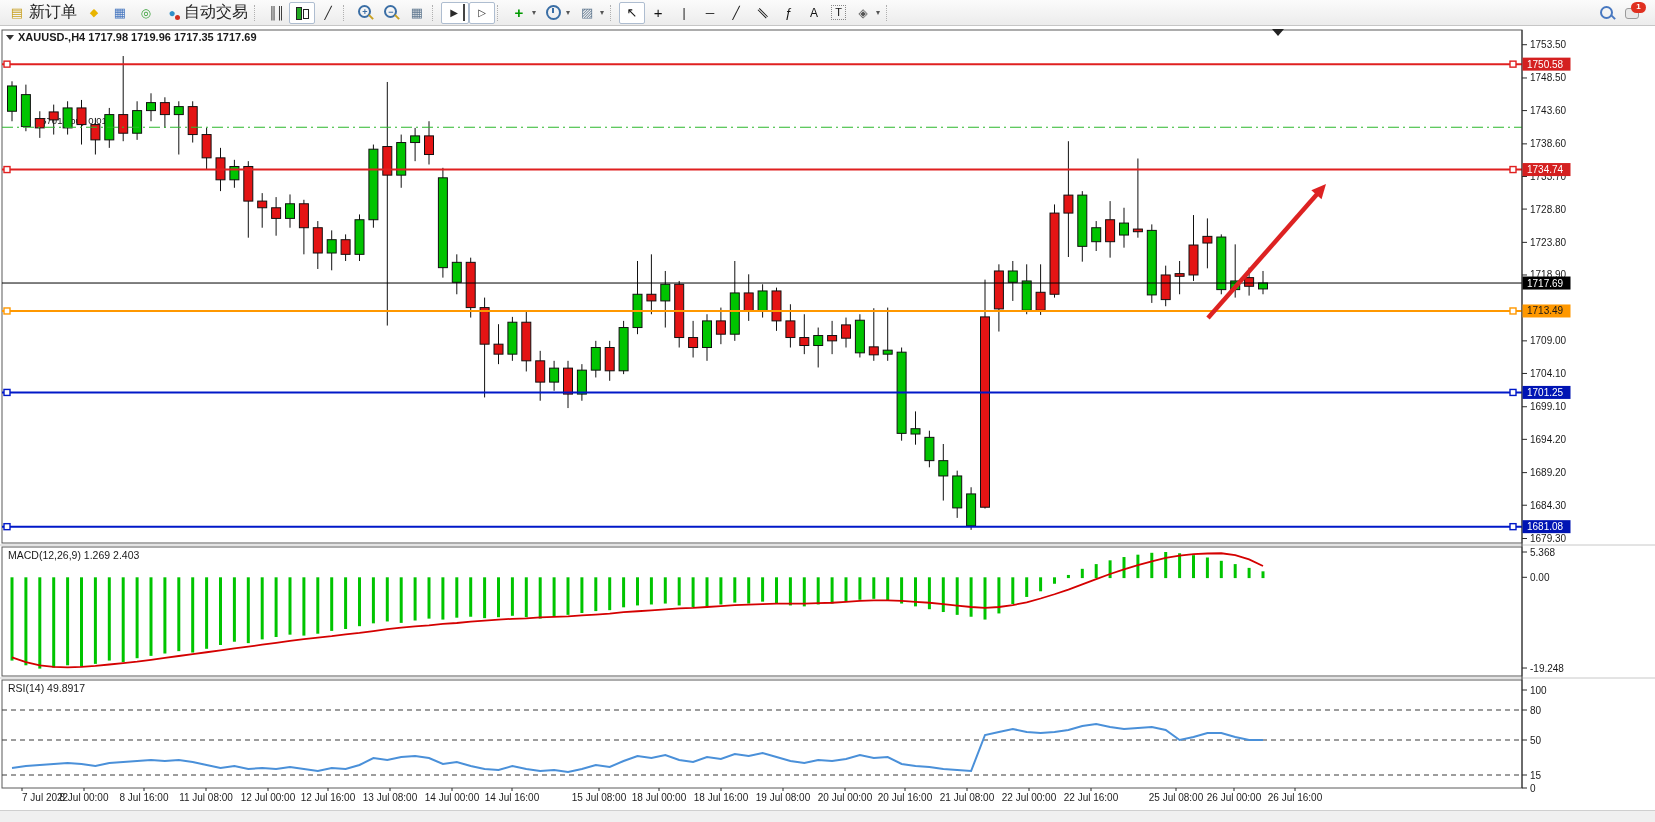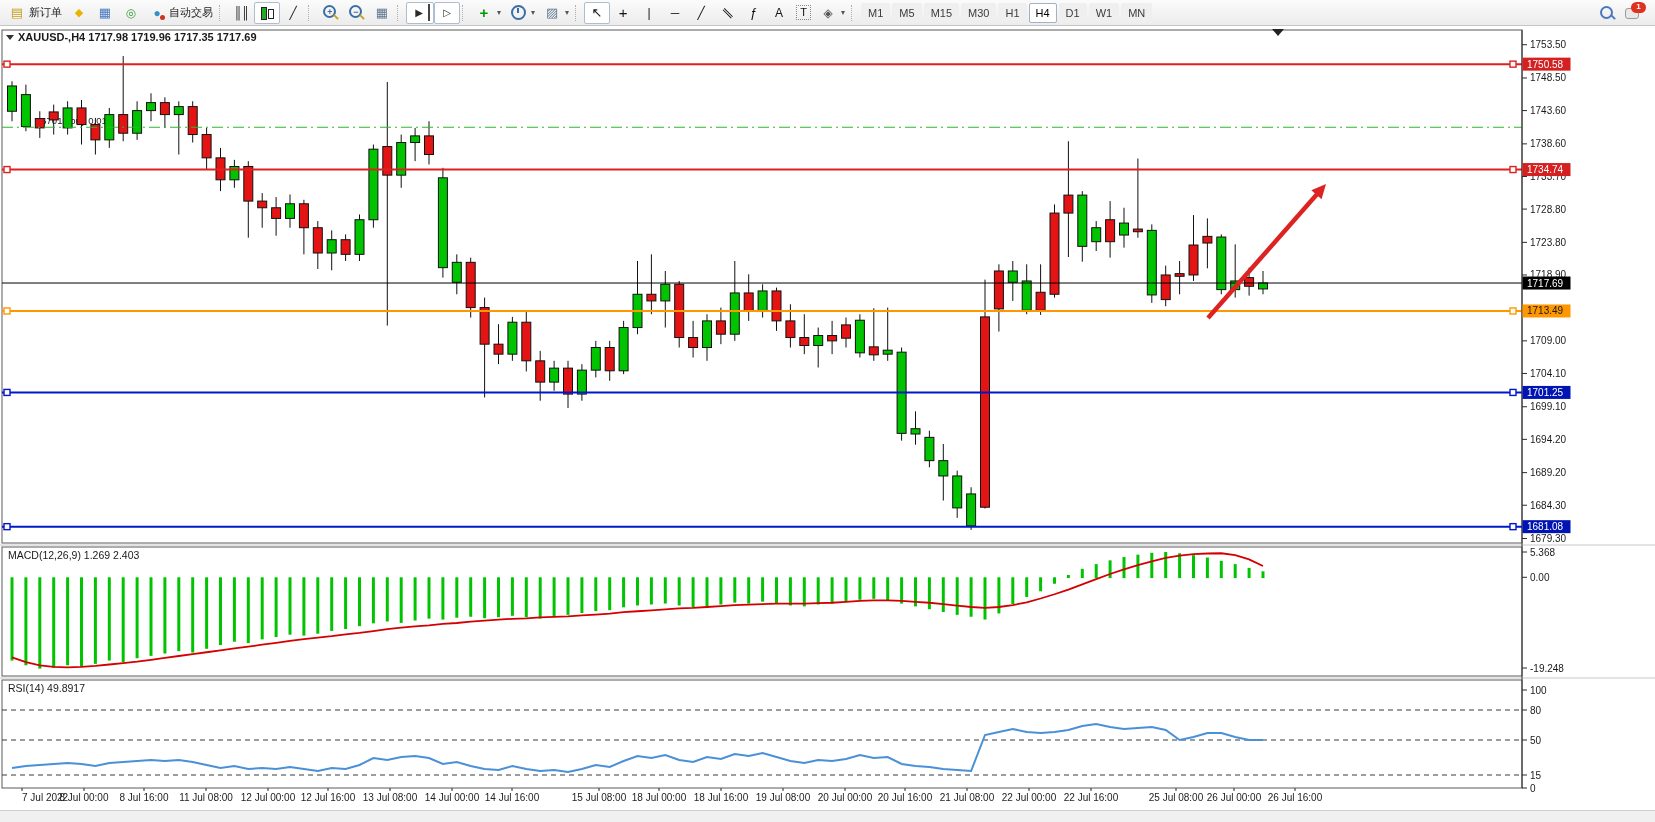--- a/index.html
+++ b/index.html
@@ -17,21 +17,21 @@
     white-space:nowrap;
   }
   .tgroup{display:flex;align-items:center;height:24px;}
   .grip{width:4px;height:16px;border-left:1px dotted #b0b0b0;margin:0 4px 0 2px;}
   .tbtn{
     height:22px;min-width:22px;display:inline-flex;align-items:center;gap:3px;
     padding:0 3px;border:1px solid transparent;border-radius:2px;
     background:transparent;font-size:12px;color:#222;cursor:default;box-sizing:border-box;
   }
   .tbtn.boxed{border-color:#aebdd0;background:#fff;}
-  .tlabel{font-size:11px;color:#222;}
+  .tlabel{font-size:16px;color:#222;}
   .caret{font-size:8px;color:#555;margin-left:1px;}
   .tf-btn{
     font-size:11px;color:#3c3c3c;padding:3px 6px;border:1px solid transparent;
     border-radius:2px;margin:0 1px;cursor:default;
   }
   .tf-btn.active{border-color:#9fb2c8;background:#fff;color:#000;}
   .toolbar-right{margin-left:auto;display:flex;align-items:center;gap:10px;padding-right:8px;}
   
   .ticon{width:18px;height:17px;display:inline-flex;align-items:center;justify-content:center;
     font-size:12px;line-height:1;position:relative;color:#333;}
@@ -177,31 +177,20 @@
       </button>
       <button class="tbtn">
         <span class="ticon ic-label">T</span>
       </button>
       <button class="tbtn">
         <span class="ticon ic-arrows">◈</span>
         <span class="caret">▾</span>
       </button>
     </span>
     <span class="grip"></span>
-    <span class="tgroup">
-      <button class="tf-btn">M1</button>
-      <button class="tf-btn">M5</button>
-      <button class="tf-btn">M15</button>
-      <button class="tf-btn">M30</button>
-      <button class="tf-btn">H1</button>
-      <button class="tf-btn active">H4</button>
-      <button class="tf-btn">D1</button>
-      <button class="tf-btn">W1</button>
-      <button class="tf-btn">MN</button>
-    </span>
     <span class="toolbar-right">
       <span class="ticon ic-search"></span>
       <span class="ticon ic-chat">
         <span class="badge">1</span>
       </span>
     </span>
   </div>
 
 <div class="chart-window">
   <svg id="chart-svg" width="1655" height="784">

